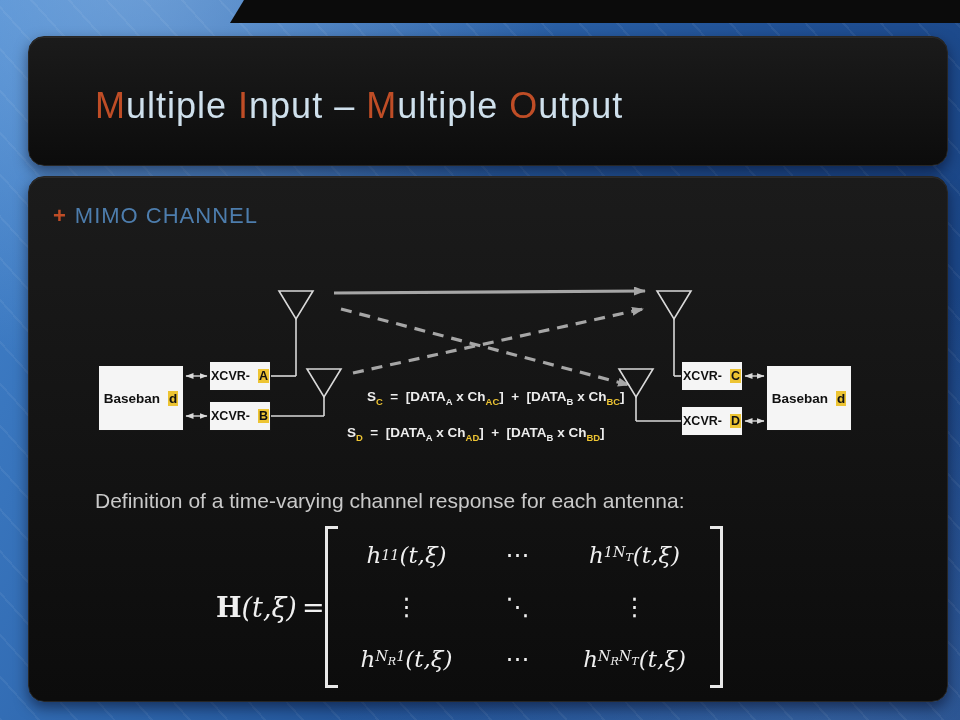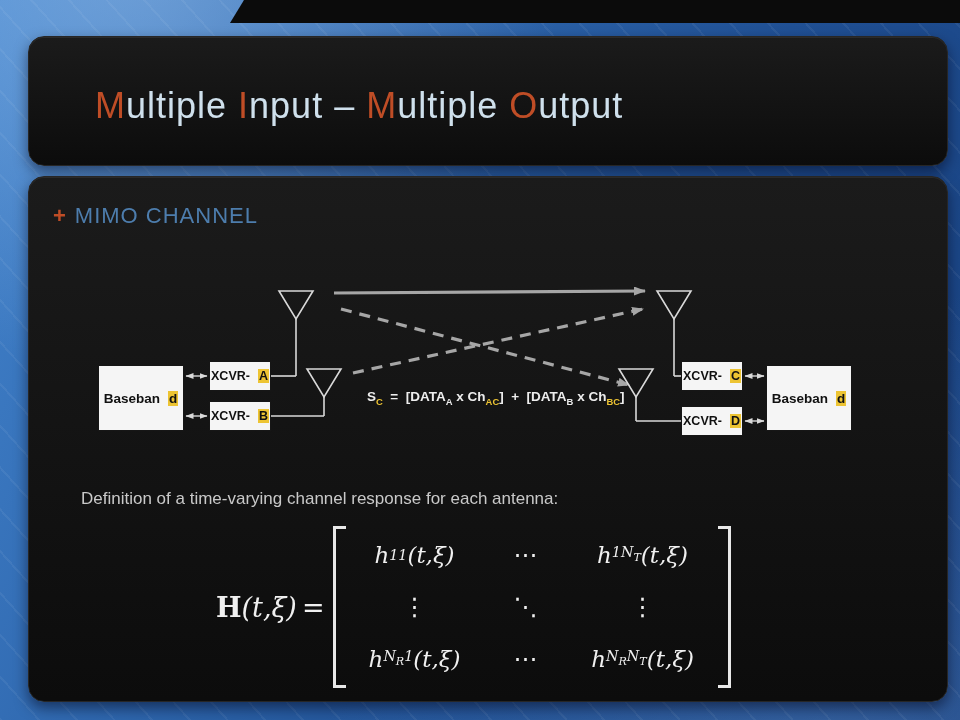--- a/index.html
+++ b/index.html
@@ -49,25 +49,25 @@
   .box-xc   { left:652px; top:184px; width:62px; height:30px; }
   .box-xd   { left:652px; top:229px; width:62px; height:30px; }
   .box-bb-r { left:737px; top:188px; width:86px; height:66px; font-size:13.5px; }
 
   .eq { position:absolute; color:#ededed; font-weight:700; font-size:13.5px; white-space:pre; }
   .eq sub { font-size:0.7em; line-height:0; }
   .eq .hl { color:#edc433; }
   .eq1 { left:306px; top:212px;margin-left:32px; }
   .eq2 { left:318px; top:248px; }
 
-  .definition { position:absolute; left:52px; top:312px; color:#c9c9c9; font-size:17px; }
+  .definition { position:absolute; left:66px; top:312px; color:#c9c9c9; font-size:21px; }
 
   .matrix { position:absolute; left:187px; top:349px; display:flex; align-items:center;
     color:#f0f0f0; font-family:"DejaVu Serif", serif; }
-  .mat-lhs { font-size:27px; white-space:pre; margin-right:8px; }
+  .mat-lhs { font-size:27px; white-space:pre; margin-right:0; }
   .mat-H { font-weight:700; }
   .mat-it { font-style:italic; }
   .mat-eq { margin-left:5px; }
   .bracket { width:13px; height:162px; }
   .bracket-left  { border-left:3px solid #e8e8e8; border-top:3px solid #e8e8e8; border-bottom:3px solid #e8e8e8; }
   .bracket-right { border-right:3px solid #e8e8e8; border-top:3px solid #e8e8e8; border-bottom:3px solid #e8e8e8; }
   .mat-grid { display:grid; grid-template-columns:130px 92px 142px; grid-auto-rows:52px; padding:0 4px; }
   .mc { display:flex; align-items:center; justify-content:center; font-size:23px; font-style:italic; }
   .mc sub { font-size:0.62em; line-height:0; }
   .mc sub sub { font-size:0.78em; }
@@ -132,20 +132,21 @@
   </svg>
 
   <div class="dbox box-bb-l"><span>Baseban</span><span class="hl">d</span></div>
   <div class="dbox box-xa"><span>XCVR-</span><span class="hl">A</span></div>
   <div class="dbox box-xb"><span>XCVR-</span><span class="hl">B</span></div>
   <div class="dbox box-xc"><span>XCVR-</span><span class="hl">C</span></div>
   <div class="dbox box-xd"><span>XCVR-</span><span class="hl">D</span></div>
   <div class="dbox box-bb-r"><span>Baseban</span><span class="hl">d</span></div>
 
   <div class="eq eq1"><span>S</span><sub class="hl">C</sub><span>  =  [DATA</span><sub>A</sub><span> x Ch</span><sub class="hl">AC</sub><span>]  +  [DATA</span><sub>B</sub><span> x Ch</span><sub class="hl">BC</sub><span>]</span></div>
+  <div class="eq eq2"><span>S</span><sub class="hl">D</sub><span>  =  [DATA</span><sub>A</sub><span> x Ch</span><sub class="hl">AD</sub><span>]  +  [DATA</span><sub>B</sub><span> x Ch</span><sub class="hl">BD</sub><span>]</span></div>
 
   <div class="definition">Definition of a time-varying channel response for each antenna:</div>
 
   <div class="matrix">
     <div class="mat-lhs"><span class="mat-H">H</span><span class="mat-it">(t,ξ)</span><span class="mat-eq">=</span></div>
     <div class="bracket bracket-left"></div>
     <div class="mat-grid">
       <div class="mc">
           <span>h</span>
           <sub>11</sub>

